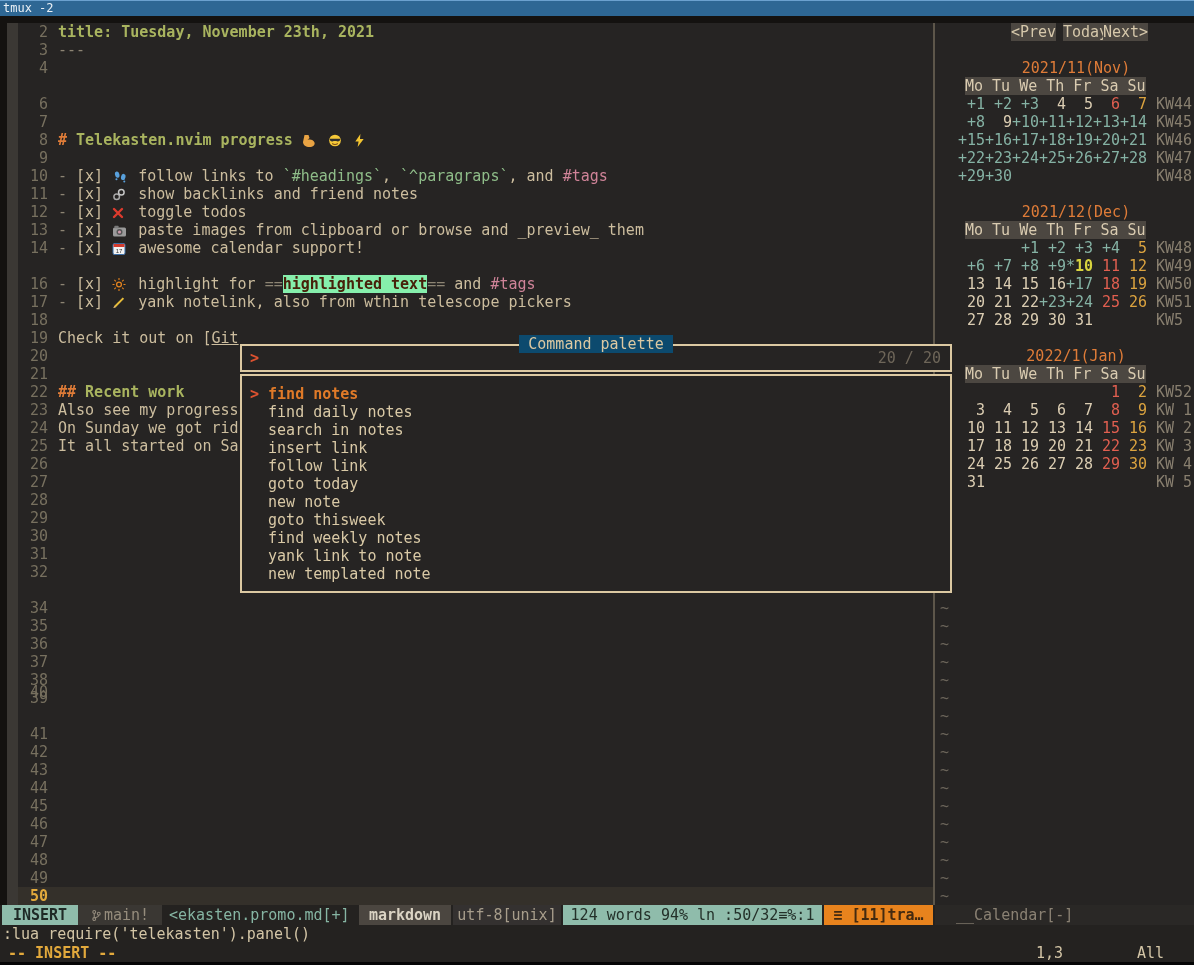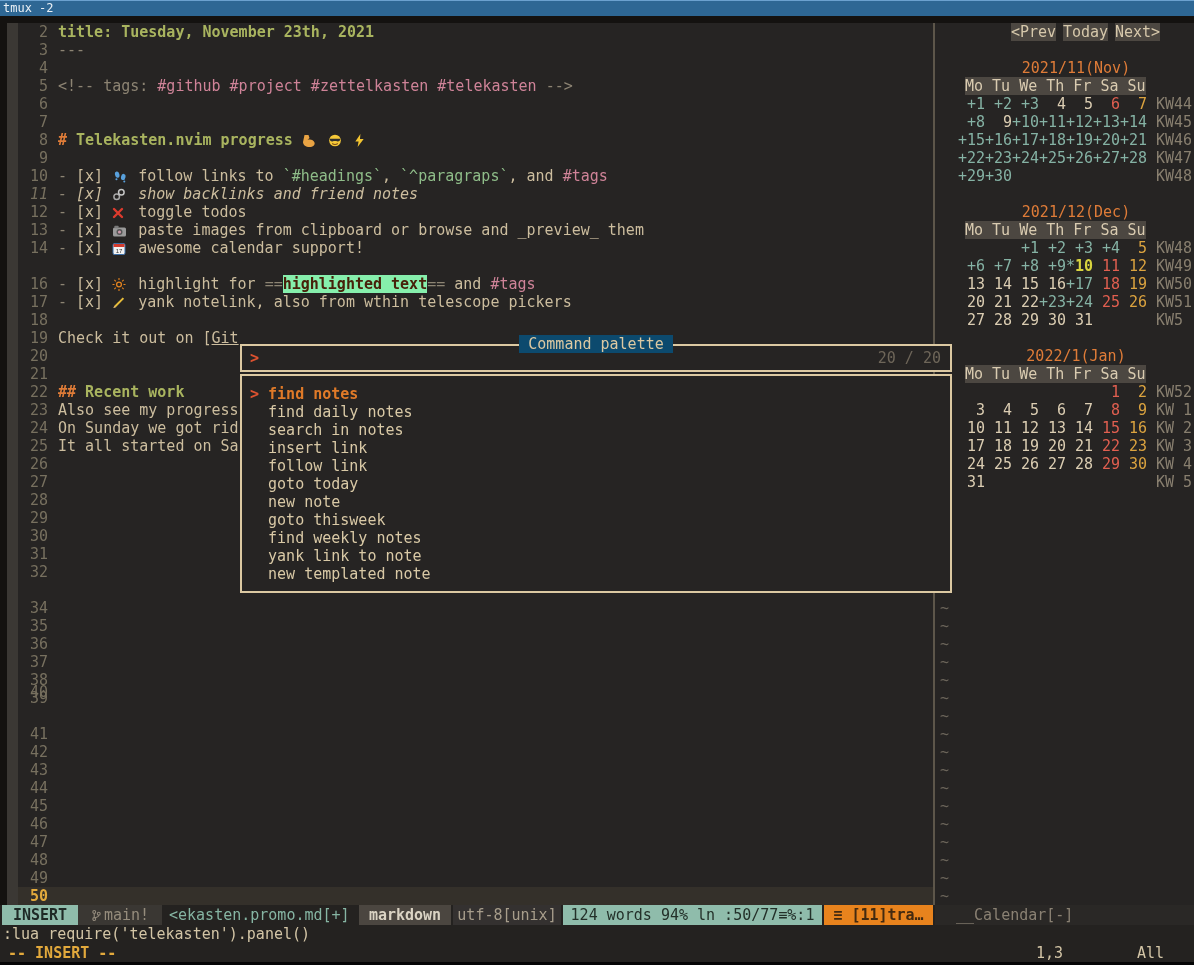--- a/index.html
+++ b/index.html
@@ -58,40 +58,39 @@
   <div class="tmuxbar">
     <span>tmux  -2</span>
   </div>
 
   <div class="leftstrip"></div>
 
   <div class="editor" id="editor">
       <div class="ed-line" style="top: 0px;"><span class="num">2</span><span class="ltext"><span class="c-green b">title: Tuesday, November 23th, 2021</span></span></div>
       <div class="ed-line" style="top: 18px;"><span class="num">3</span><span class="ltext"><span class="c-dim">---</span></span></div>
       <div class="ed-line" style="top: 36px;"><span class="num">4</span><span class="ltext"></span></div>
-      <div class="ed-line" style="top: 54px;"><span class="num">5</span><span class="ltext"><span class="c-dim">&lt;!-- tags: </span><span class="c-pink">#github #project #zettelkasten #telekasten</span><span class="c-dim"> --&gt;</span></span></div>
       <div class="ed-line" style="top: 72px;"><span class="num">6</span><span class="ltext"></span></div>
       <div class="ed-line" style="top: 90px;"><span class="num">7</span><span class="ltext"></span></div>
       <div class="ed-line" style="top: 108px;"><span class="num">8</span><span class="ltext"><span class="c-orange b"># </span><span class="c-green b">Telekasten.nvim progress </span><span class="icon"><svg viewBox="0 0 14 13" width="15" height="13">
               <path d="M2 1h4l1 3-2 2c3-1 6 0 7 2.5.8 2.5-1.5 4.5-5 4.5-3.5 0-6.5-2-6.5-5Z" fill="#e9a343"></path>
             </svg></span><span class="icon"><svg viewBox="0 0 14 14" width="14" height="13">
               <circle cx="7" cy="7" r="6.3" fill="#f5c838"></circle>
               <path d="M1.5 5.2h11v1a2.6 2 0 0 1-4.2 1.4H5.7A2.6 2 0 0 1 1.5 6.2Z" fill="#303030"></path>
               <path d="M4 10.2q3 2.2 6 0" stroke="#7a4b16" stroke-width="1.1" fill="none"></path>
             </svg></span><span class="icon"><svg viewBox="0 0 10 14" width="11" height="13">
               <path d="M6 0 .5 8H4L3 14 9.5 5.5H5.5Z" fill="#f2c430"></path>
             </svg></span></span></div>
       <div class="ed-line" style="top: 126px;"><span class="num">9</span><span class="ltext"></span></div>
       <div class="ed-line" style="top: 144px;"><span class="num">10</span><span class="ltext"><span class="c-dim">- </span><span class="c-fg">[x] </span><span class="icon"><svg viewBox="0 0 16 14" width="16" height="13">
               <ellipse cx="5" cy="5" rx="2.4" ry="3.4" fill="#58a0dc" transform="rotate(-12 5 5)"></ellipse>
               <ellipse cx="11.5" cy="7.5" rx="2.4" ry="3.4" fill="#58a0dc" transform="rotate(12 11.5 7.5)"></ellipse>
               <circle cx="4.2" cy="10" r="1.1" fill="#58a0dc"></circle>
               <circle cx="12.6" cy="12.4" r="1.1" fill="#58a0dc"></circle>
             </svg></span><span class="c-fg">follow links to </span><span class="c-code">`#headings`</span><span class="c-fg">, </span><span class="c-code">`^paragraps`</span><span class="c-fg">, and </span><span class="c-pink">#tags</span></span></div>
-      <div class="ed-line" style="top: 162px; font-style: italic;"><span class="num">11</span><span class="ltext"><span class="c-dim">- </span><span class="c-fg">[x] </span><span class="icon"><svg viewBox="0 0 14 14" width="14" height="13">
+      <div class="ed-line" style="top: 162px;"><span class="num">11</span><span class="ltext"><span class="c-dim">- </span><span class="c-fg">[x] </span><span class="icon"><svg viewBox="0 0 14 14" width="14" height="13">
               <circle cx="4.5" cy="9.5" r="3" fill="none" stroke="#a8a8a8" stroke-width="1.6"></circle>
               <circle cx="9.5" cy="4.5" r="3" fill="none" stroke="#c6c6c6" stroke-width="1.6"></circle>
             </svg></span><span class="c-fg">show backlinks and friend notes</span></span></div>
       <div class="ed-line" style="top: 180px;"><span class="num">12</span><span class="ltext"><span class="c-dim">- </span><span class="c-fg">[x] </span><span class="icon"><svg viewBox="0 0 12 12" width="12" height="12">
               <path d="M2 2 10 10M10 2 2 10" stroke="#dd3b2e" stroke-width="2.4" stroke-linecap="round"></path>
             </svg></span><span class="c-fg">toggle todos</span></span></div>
       <div class="ed-line" style="top: 198px;"><span class="num">13</span><span class="ltext"><span class="c-dim">- </span><span class="c-fg">[x] </span><span class="icon"><svg viewBox="0 0 14 12" width="15" height="12">
               <rect x=".5" y="2.5" width="13" height="9" rx="1.5" fill="#9a9a9a"></rect>
               <rect x="2" y=".8" width="4" height="2.5" rx=".5" fill="#7a7a7a"></rect>
               <circle cx="7" cy="7" r="3" fill="#555"></circle>
@@ -142,21 +141,21 @@
       <div class="ed-line" style="top: 792px;"><span class="num">46</span><span class="ltext"></span></div>
       <div class="ed-line" style="top: 810px;"><span class="num">47</span><span class="ltext"></span></div>
       <div class="ed-line" style="top: 828px;"><span class="num">48</span><span class="ltext"></span></div>
       <div class="ed-line" style="top: 846px;"><span class="num">49</span><span class="ltext"></span></div>
       <div class="ed-line cursorline" style="top: 864px;"><span class="num">50</span><span class="ltext"></span></div>
     </div>
 
   <div class="divider"></div>
 
   <div class="calendar" id="calendar">
-      <div class="cal-row" style="top: 0px;"><span class="chip" style="left: 76px;">&lt;Prev</span><span class="chip" style="left: 128px;">Today</span><span class="chip" style="left: 180px;">Next&gt;</span></div>
+      <div class="cal-row" style="top: 0px;"><span class="chip" style="left: 76px;">&lt;Prev</span><span class="chip" style="left: 128px;">Today</span><span class="chip" style="left: 168px;">Next&gt;</span></div>
       <div class="cal-row" style="top: 36px;"><div class="cal-title">2021/11(Nov)</div></div>
       <div class="cal-row" style="top: 54px;"><span class="cal-header" style="position: absolute; left: 30px;">Mo Tu We Th Fr Sa Su</span></div>
       <div class="cal-row" style="top: 72px;"><div class="cal-week"><span class="cal-cell k-note">+1</span><span class="cal-cell k-note">+2</span><span class="cal-cell k-note">+3</span><span class="cal-cell k-fg">4</span><span class="cal-cell k-fg">5</span><span class="cal-cell k-sat">6</span><span class="cal-cell k-sun">7</span><span class="cal-kw">KW44</span></div></div>
       <div class="cal-row" style="top: 90px;"><div class="cal-week"><span class="cal-cell k-note">+8</span><span class="cal-cell k-fg">9</span><span class="cal-cell k-note">+10</span><span class="cal-cell k-note">+11</span><span class="cal-cell k-note">+12</span><span class="cal-cell k-note">+13</span><span class="cal-cell k-note">+14</span><span class="cal-kw">KW45</span></div></div>
       <div class="cal-row" style="top: 108px;"><div class="cal-week"><span class="cal-cell k-note">+15</span><span class="cal-cell k-note">+16</span><span class="cal-cell k-note">+17</span><span class="cal-cell k-note">+18</span><span class="cal-cell k-note">+19</span><span class="cal-cell k-note">+20</span><span class="cal-cell k-note">+21</span><span class="cal-kw">KW46</span></div></div>
       <div class="cal-row" style="top: 126px;"><div class="cal-week"><span class="cal-cell k-note">+22</span><span class="cal-cell k-note">+23</span><span class="cal-cell k-note">+24</span><span class="cal-cell k-note">+25</span><span class="cal-cell k-note">+26</span><span class="cal-cell k-note">+27</span><span class="cal-cell k-note">+28</span><span class="cal-kw">KW47</span></div></div>
       <div class="cal-row" style="top: 144px;"><div class="cal-week"><span class="cal-cell k-note">+29</span><span class="cal-cell k-note">+30</span><span class="cal-cell k-fg"></span><span class="cal-cell k-fg"></span><span class="cal-cell k-fg"></span><span class="cal-cell k-fg"></span><span class="cal-cell k-fg"></span><span class="cal-kw">KW48</span></div></div>
       <div class="cal-row" style="top: 180px;"><div class="cal-title">2021/12(Dec)</div></div>
       <div class="cal-row" style="top: 198px;"><span class="cal-header" style="position: absolute; left: 30px;">Mo Tu We Th Fr Sa Su</span></div>
       <div class="cal-row" style="top: 216px;"><div class="cal-week"><span class="cal-cell k-fg"></span><span class="cal-cell k-fg"></span><span class="cal-cell k-note">+1</span><span class="cal-cell k-note">+2</span><span class="cal-cell k-note">+3</span><span class="cal-cell k-note">+4</span><span class="cal-cell k-sun">5</span><span class="cal-kw">KW48</span></div></div>
@@ -218,21 +217,21 @@
             <g fill="none" stroke="#948b7d" stroke-width="1.2">
               <circle cx="2.5" cy="3" r="1.6"></circle>
               <circle cx="2.5" cy="11" r="1.6"></circle>
               <circle cx="7.5" cy="5" r="1.6"></circle>
               <path d="M2.5 4.6v4.8M7.5 6.6c0 2.5-3 2-4.5 3.4"></path>
             </g>
           </svg></span><span>main!</span></div>
       <div class="sl-seg" style="left: 164px; width: 188px; color: rgb(134, 181, 163); text-align: left; padding-left: 5px;"><span>&lt;ekasten.promo.md[+]</span></div>
       <div class="sl-seg" style="left: 359px; width: 92px; color: rgb(218, 211, 195); background: rgb(75, 70, 64); font-weight: bold; text-align: center;"><span>markdown</span></div>
       <div class="sl-seg" style="left: 453px; width: 108px; color: rgb(167, 157, 139); background: rgb(52, 49, 48); text-align: center;"><span>utf-8[unix]</span></div>
-      <div class="sl-seg" style="left: 563px; width: 259px; color: rgb(35, 48, 41); background: rgb(143, 188, 171); text-align: center;"><span>124 words 94% ln :50/77≡%:1</span></div>
+      <div class="sl-seg" style="left: 563px; width: 259px; color: rgb(35, 48, 41); background: rgb(143, 188, 171); text-align: center;"><span>124 words 94% ln :50/32≡%:1</span></div>
       <div class="sl-seg" style="left: 824px; width: 109px; color: rgb(67, 42, 16); background: rgb(232, 131, 29); font-weight: bold; text-align: center;"><span>≡ [11]tra…</span></div>
     </div>
   <div class="sl-cal">__Calendar[-]</div>
 
   <div class="cmdline">:lua require('telekasten').panel()</div>
 
   <div class="rulerline">
     <span class="ruler-mode">-- INSERT --</span>
     <span class="ruler-pos">1,3</span>
     <span class="ruler-scroll">All</span>

